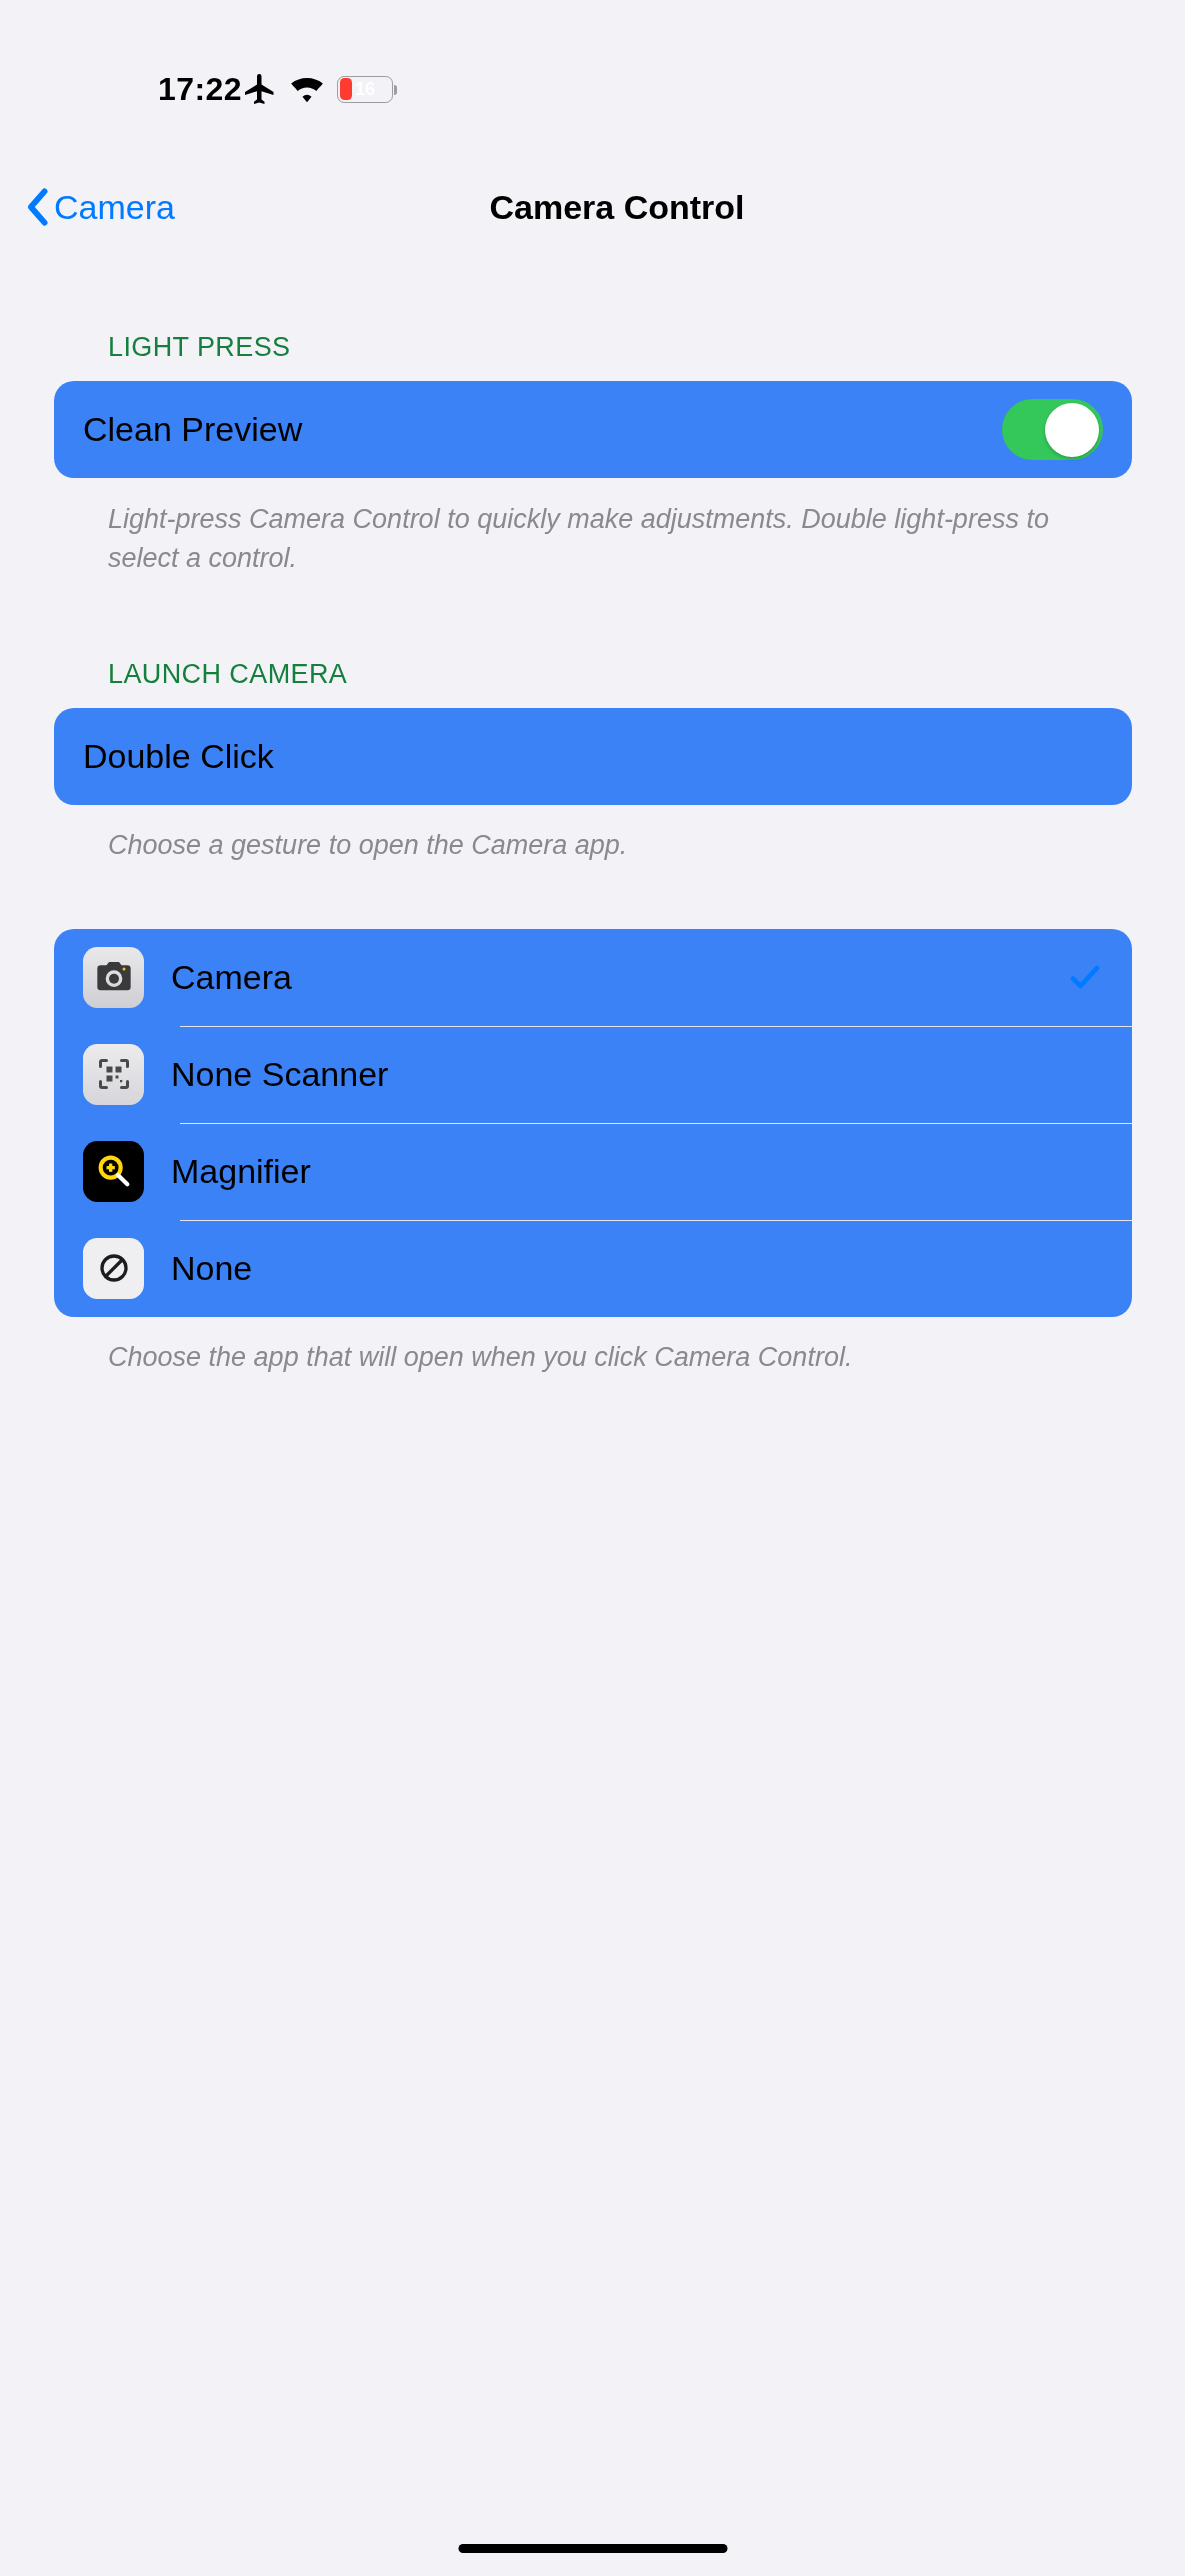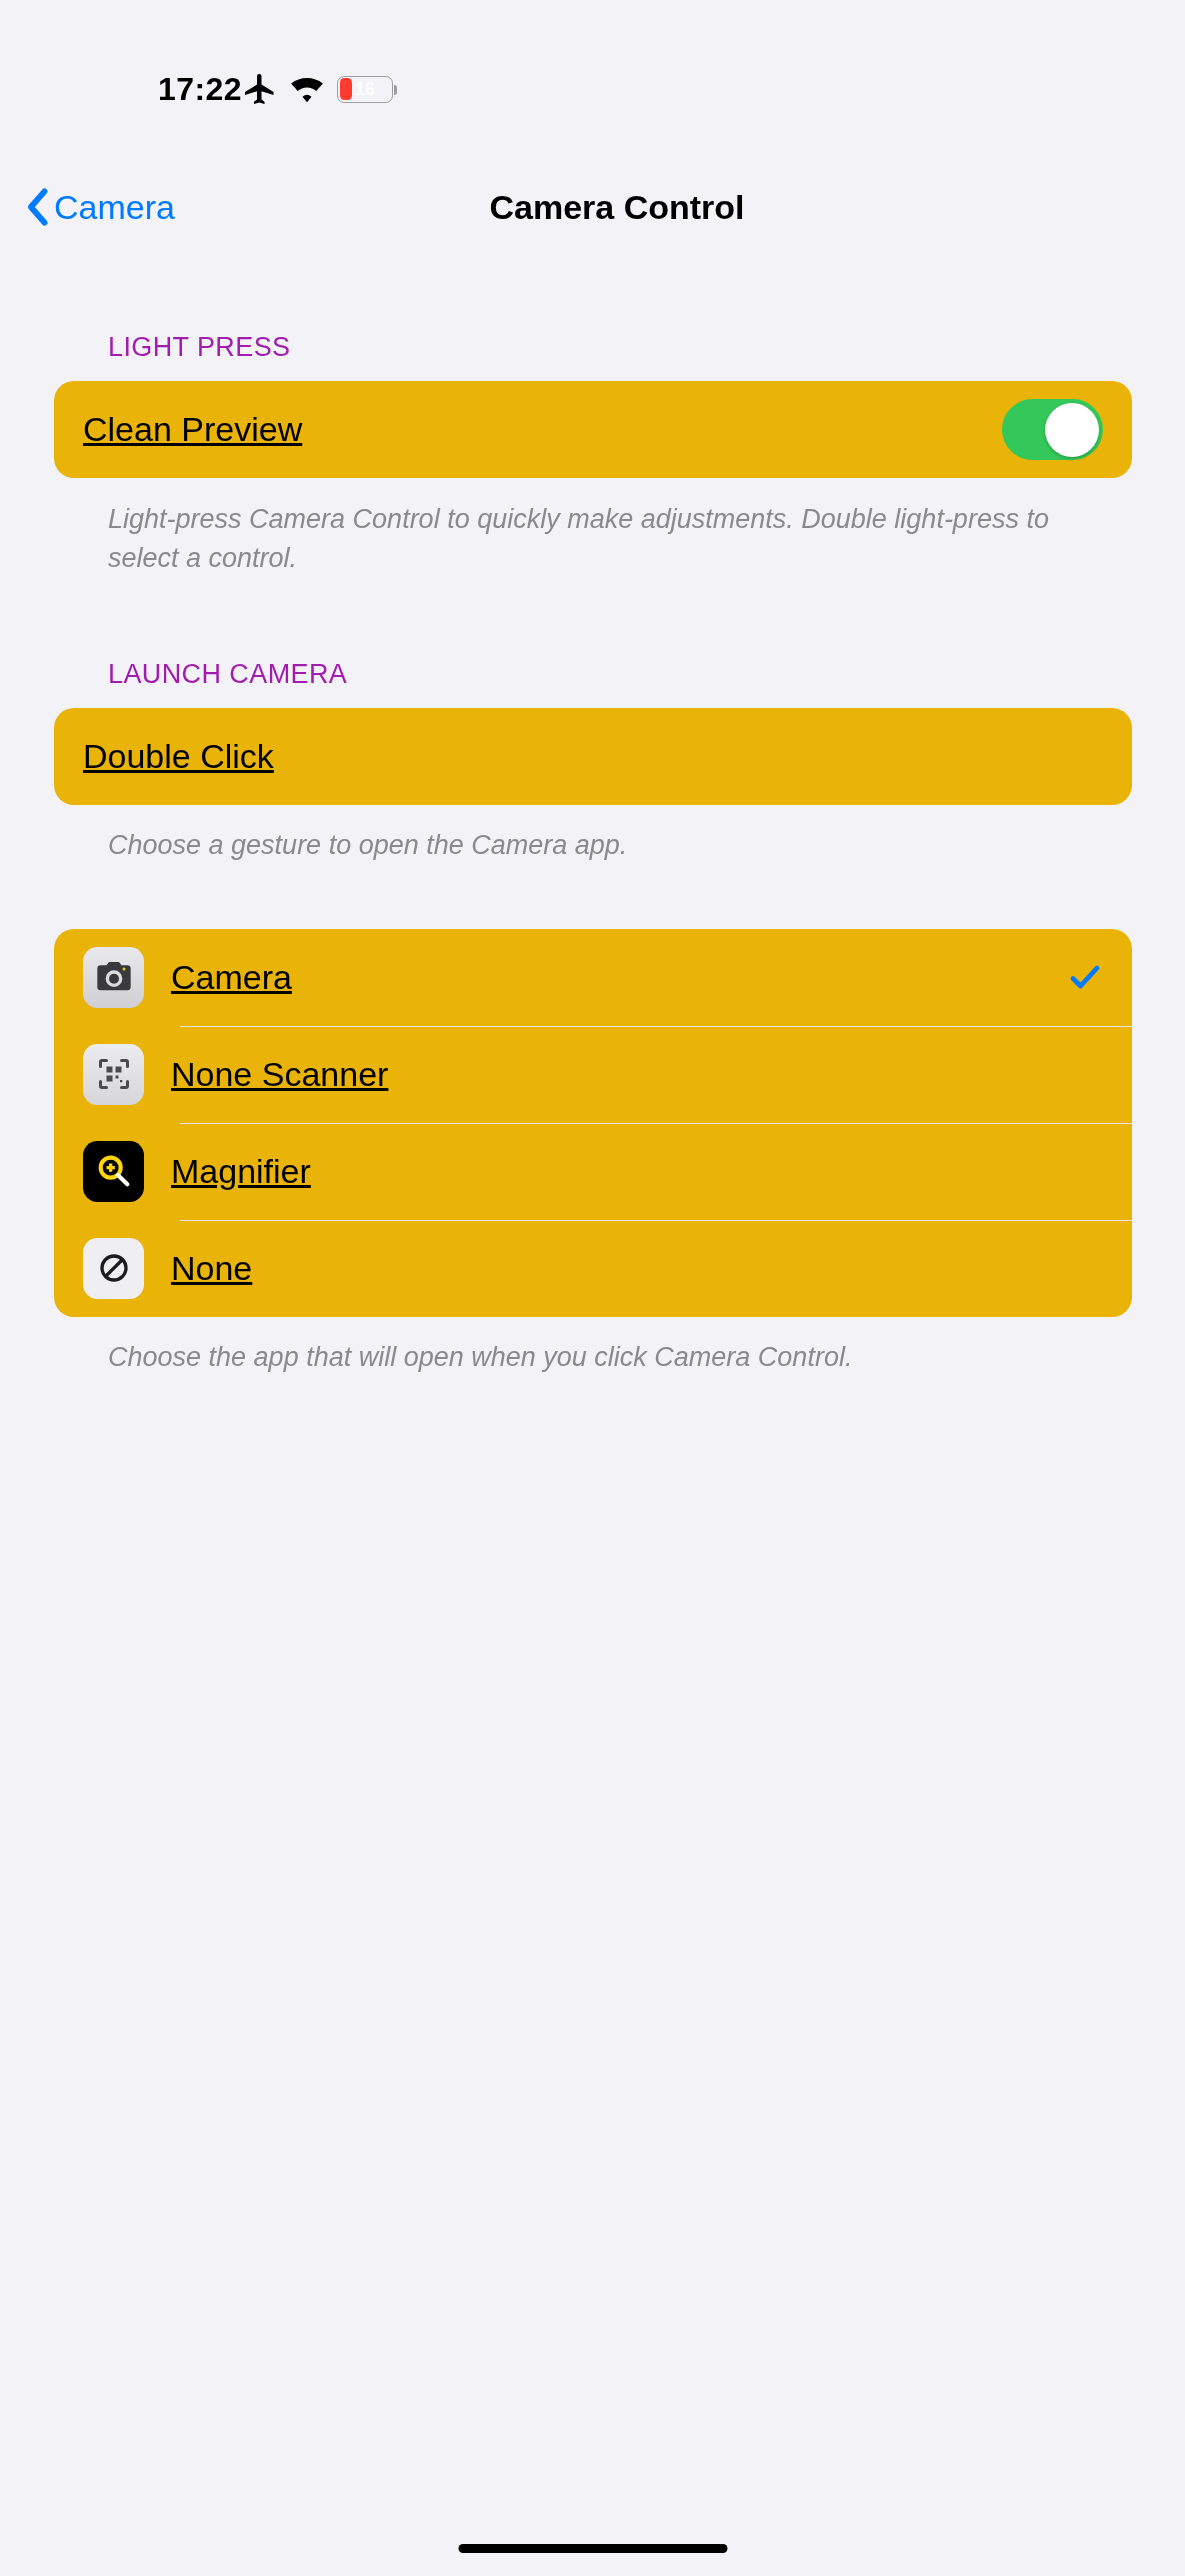--- a/index.html
+++ b/index.html
@@ -99,32 +99,31 @@
   .content {
     position: absolute;
     top: 287px;
     left: 0; right: 0;
     padding: 0 54px 0 54px;
   }
 
   .section-header {
     font-size: 27px;
     font-weight: 400;
-    color: #a21caf;
+    color: #15803d;
     letter-spacing: 0.4px;
     text-transform: uppercase;
     padding: 81px 0 18px 54px;
   }
   .section-header.first { padding-top: 45px; }
 
   .card {
-    background: #eab308;
+    background: #3b82f6;
     border-radius: 20px;
     overflow: hidden;
-    text-decoration: underline;
   }
 
   .row {
     display: flex;
     align-items: center;
     min-height: 97px;
     padding: 0 29px 0 29px;
     position: relative;
   }
   .row + .row::before {

